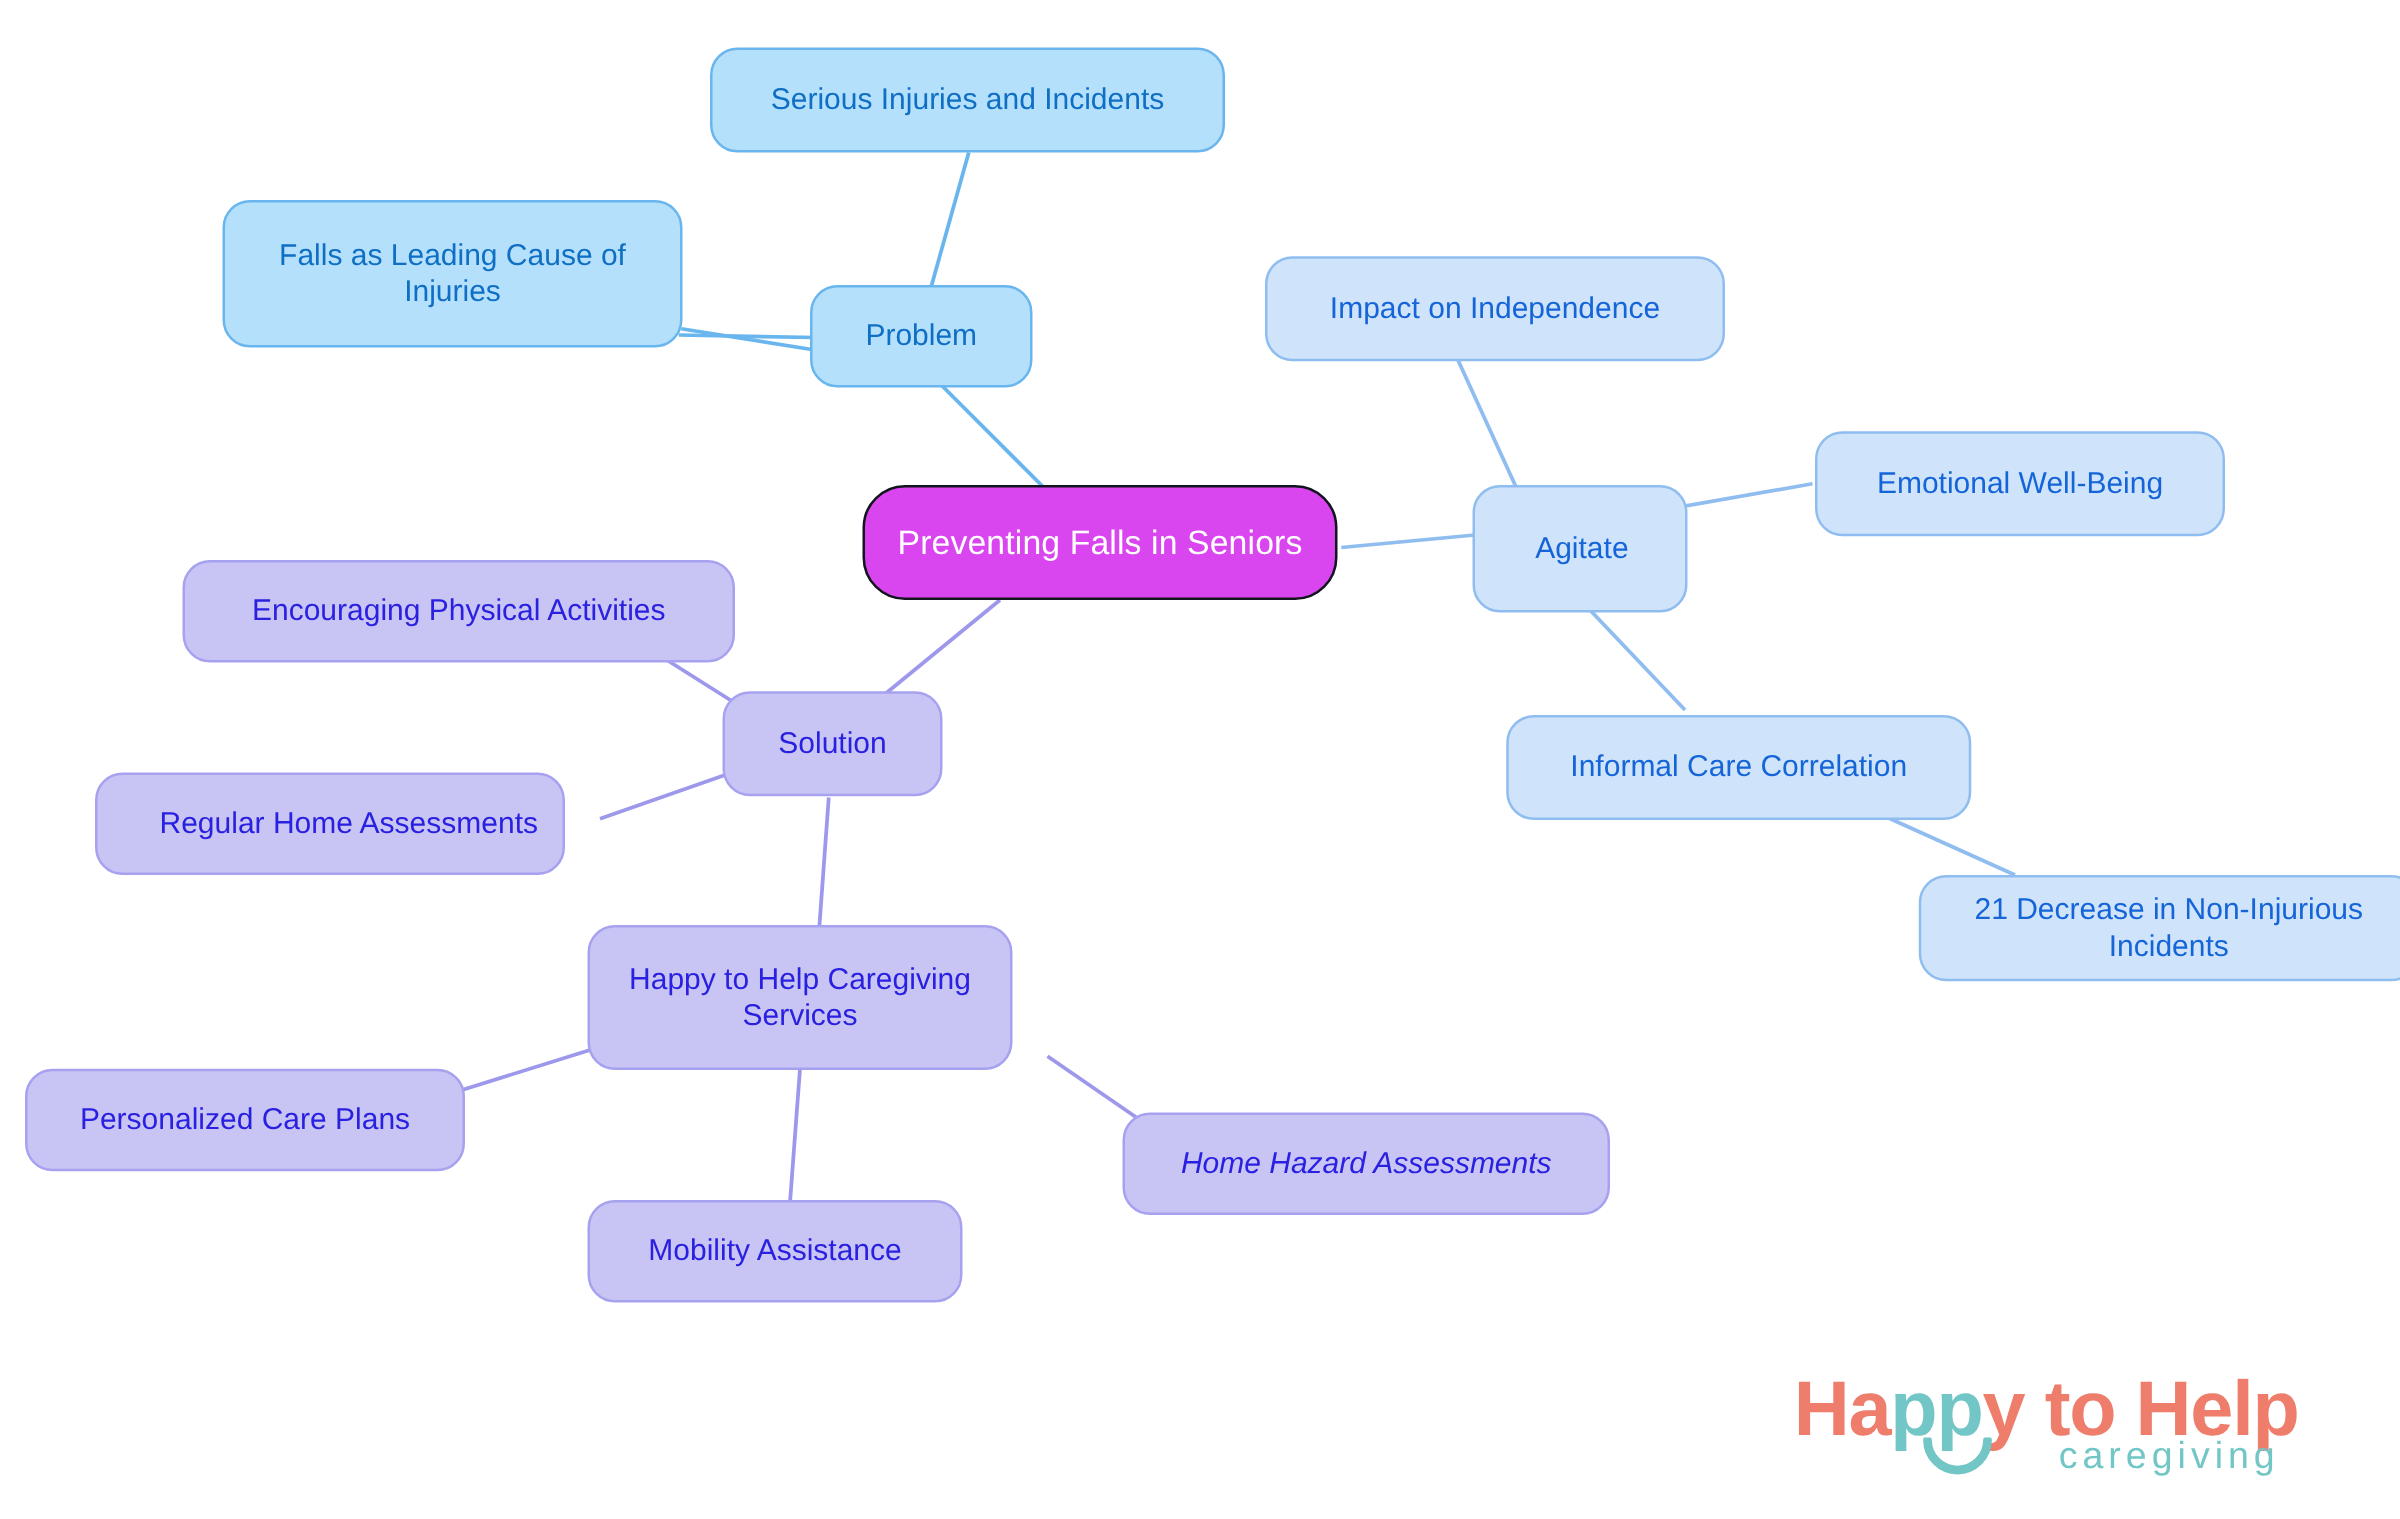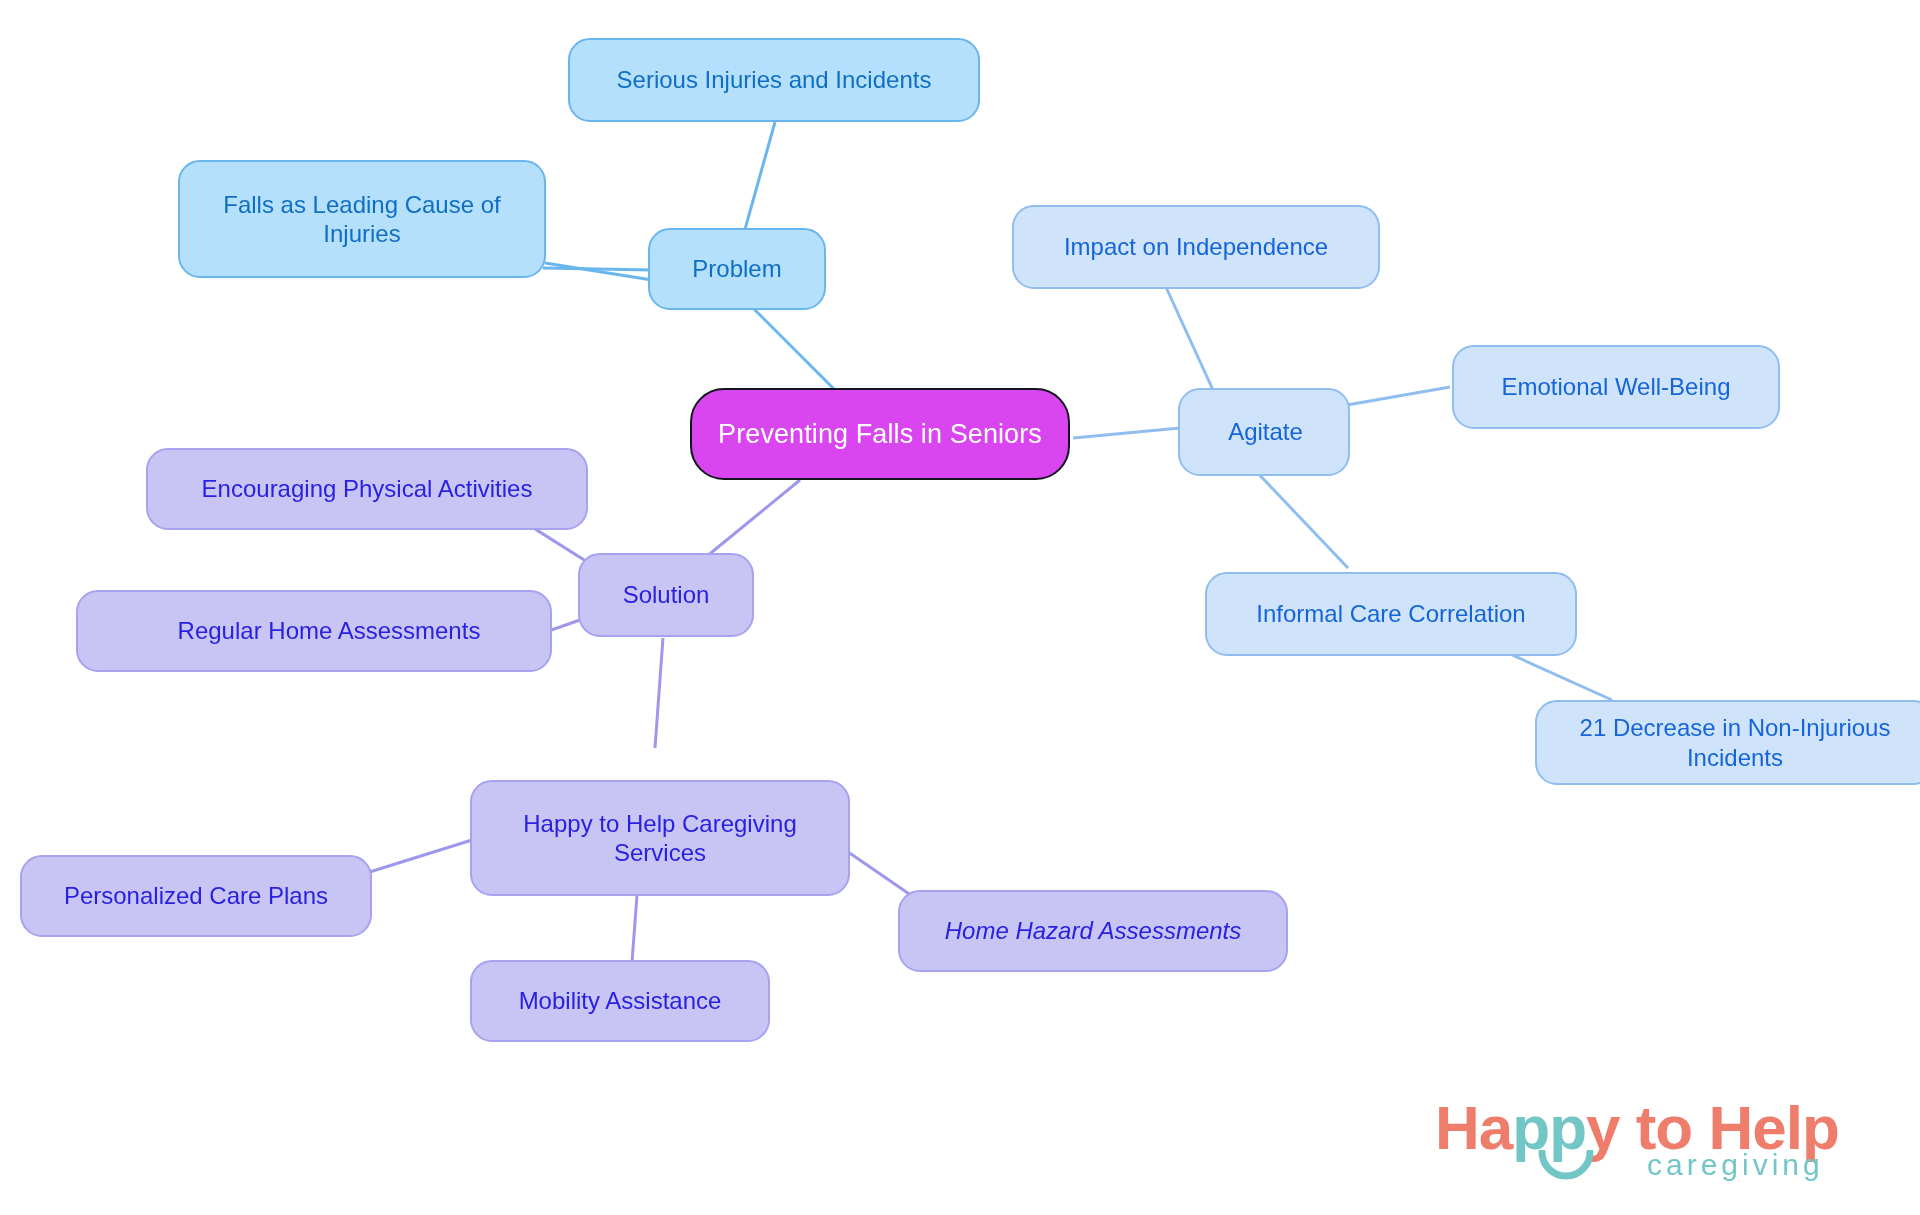--- a/index.html
+++ b/index.html
@@ -140,21 +140,21 @@
 
   <div class="node blue-dark" style="left:568px; top:38px; width:412px; height:84px;">
     <span>Serious Injuries and Incidents</span>
   </div>
 
   <div class="node blue-dark" style="left:178px; top:160px; width:368px; height:118px;">
     <span>Falls as Leading Cause of
 Injuries</span>
   </div>
 
-  <div class="node blue-light" style="left:1178px; top:388px; width:172px; height:88px;padding-left:17px;">
+  <div class="node blue-light" style="left:1178px; top:388px; width:172px; height:102px;padding-left:17px;">
     <span>Agitate</span>
   </div>
 
   <div class="node blue-light" style="left:1012px; top:205px; width:368px; height:84px;">
     <span>Impact on Independence</span>
   </div>
 
   <div class="node blue-light" style="left:1452px; top:345px; width:328px; height:84px;">
     <span>Emotional Well-Being</span>
   </div>
@@ -169,25 +169,25 @@
   </div>
 
   <div class="node purple" style="left:578px; top:553px; width:176px; height:84px;">
     <span>Solution</span>
   </div>
 
   <div class="node purple" style="left:146px; top:448px; width:442px; height:82px;">
     <span>Encouraging Physical Activities</span>
   </div>
 
-  <div class="node purple" style="left:76px; top:590px; width:476px; height:82px;padding-left:44px;">
+  <div class="node purple" style="left:76px; top:618px; width:376px; height:82px;padding-left:44px;">
     <span>Regular Home Assessments</span>
   </div>
 
-  <div class="node purple" style="left:470px; top:780px; width:380px; height:116px;">
+  <div class="node purple" style="left:470px; top:740px; width:340px; height:116px;">
     <span>Happy to Help Caregiving
 Services</span>
   </div>
 
   <div class="node purple" style="left:20px; top:855px; width:352px; height:82px;">
     <span>Personalized Care Plans</span>
   </div>
 
   <div class="node purple" style="left:470px; top:960px; width:300px; height:82px;">
     <span>Mobility Assistance</span>

